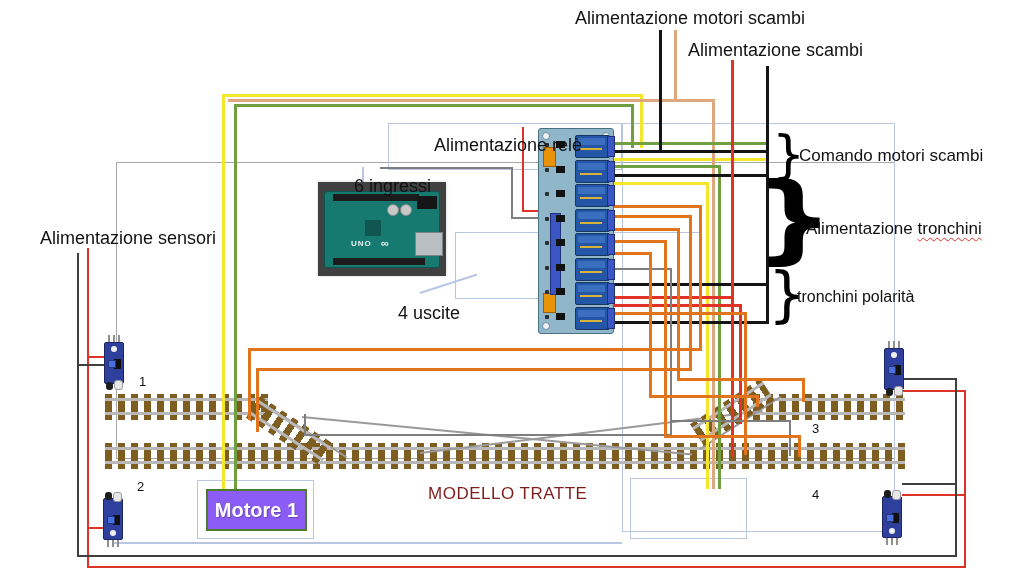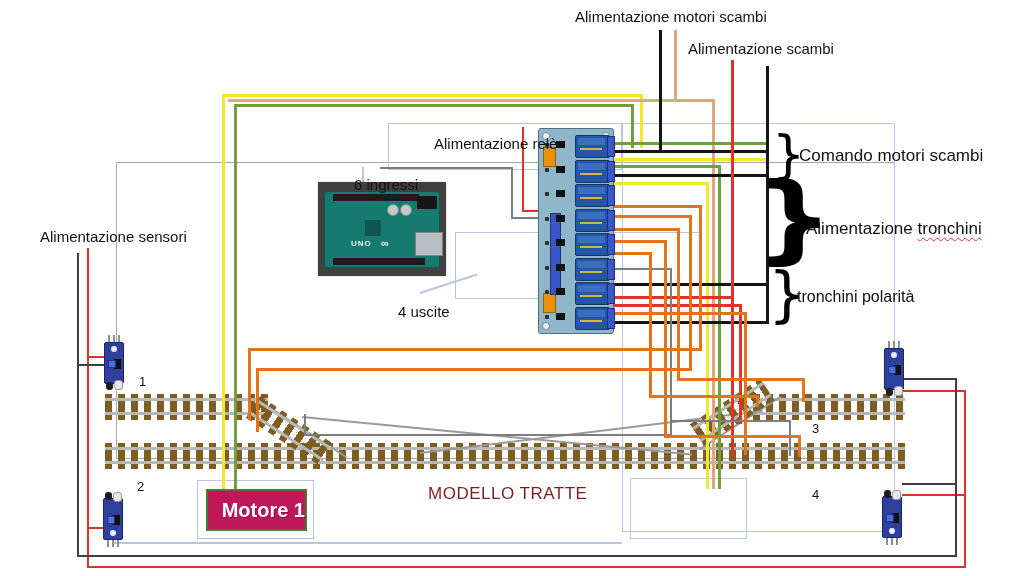--- a/index.html
+++ b/index.html
@@ -1,19 +1,19 @@
 <!DOCTYPE html>
 <html><head>
 <meta charset="utf-8">
 <style>
   html,body{margin:0;padding:0;background:#888;}
   #stage{position:relative;width:1024px;height:576px;background:#ffffff;overflow:hidden;
          font-family:"Liberation Sans",sans-serif;color:#1a1a1a;}
   .abs{position:absolute;}
-  .lbl{position:absolute;font-size:15px;white-space:nowrap;color:#111;}
+  .lbl{position:absolute;font-size:18px;white-space:nowrap;color:#111;}
   .big-lbl{position:absolute;font-size:17px;white-space:nowrap;color:#111;}
   .num-lbl{position:absolute;font-size:13px;color:#111;}
   .wire{position:absolute;}
   .pbox{position:absolute;border:1.5px solid #b9c6e2;background:transparent;}
   .gbox{position:absolute;border:1px solid #a8a8a8;background:transparent;}
   .brace{position:absolute;font-family:"DejaVu Sans",sans-serif;line-height:1;color:#000;}
   .track{position:absolute;height:26px;}
   .ties{position:absolute;inset:0;background:repeating-linear-gradient(90deg,#7e5d20 0px,#7e5d20 7px,rgba(0,0,0,0) 7px,rgba(0,0,0,0) 13px);}
   .rail{position:absolute;left:0;right:0;height:3px;background:#b8b8b8;}
   .rail.r1{top:4px;} .rail.r2{top:18px;}
@@ -40,21 +40,21 @@
   
   .sensor{position:absolute;width:18px;height:40px;background:#2e3f9e;border:1px solid #1b2560;border-radius:2px;}
   .sn-led{position:absolute;width:7px;height:8px;border-radius:3px;}
   .sn-led.dark{background:#1d1d1d;}
   .sn-led.lite{background:#e8e8e8;border:1px solid #9a9a9a;}
   .sn-ic{position:absolute;left:9px;top:16px;width:7px;height:10px;background:#101010;}
   .sn-pot{position:absolute;left:3px;top:17px;width:6px;height:6px;background:#4a6fe0;border:1px solid #23347c;}
   .sn-hole{position:absolute;left:6px;width:6px;height:6px;border-radius:50%;background:#f0f0f0;}
   .sn-pin{position:absolute;width:2px;height:7px;background:#8f8f8f;}
   
-  .motor{position:absolute;background:#be185d;border:2px solid #4e7a2e;display:flex;align-items:center;justify-content:flex-end;
+  .motor{position:absolute;background:#8b5cf6;border:2px solid #4e7a2e;display:flex;align-items:center;justify-content:center;
          color:#fff;font-size:20px;font-weight:bold;text-shadow:1px 1px 1px rgba(0,0,0,.25);}
   .wavy{text-decoration:underline wavy #e03226 1px;text-underline-offset:3px;}
   #title{position:absolute;left:428px;top:484px;font-size:17px;letter-spacing:.5px;color:#7f1d1d;}
 </style>
 </head>
 <body>
 
 <div id="stage">
 
   <div id="boxes-layer">

